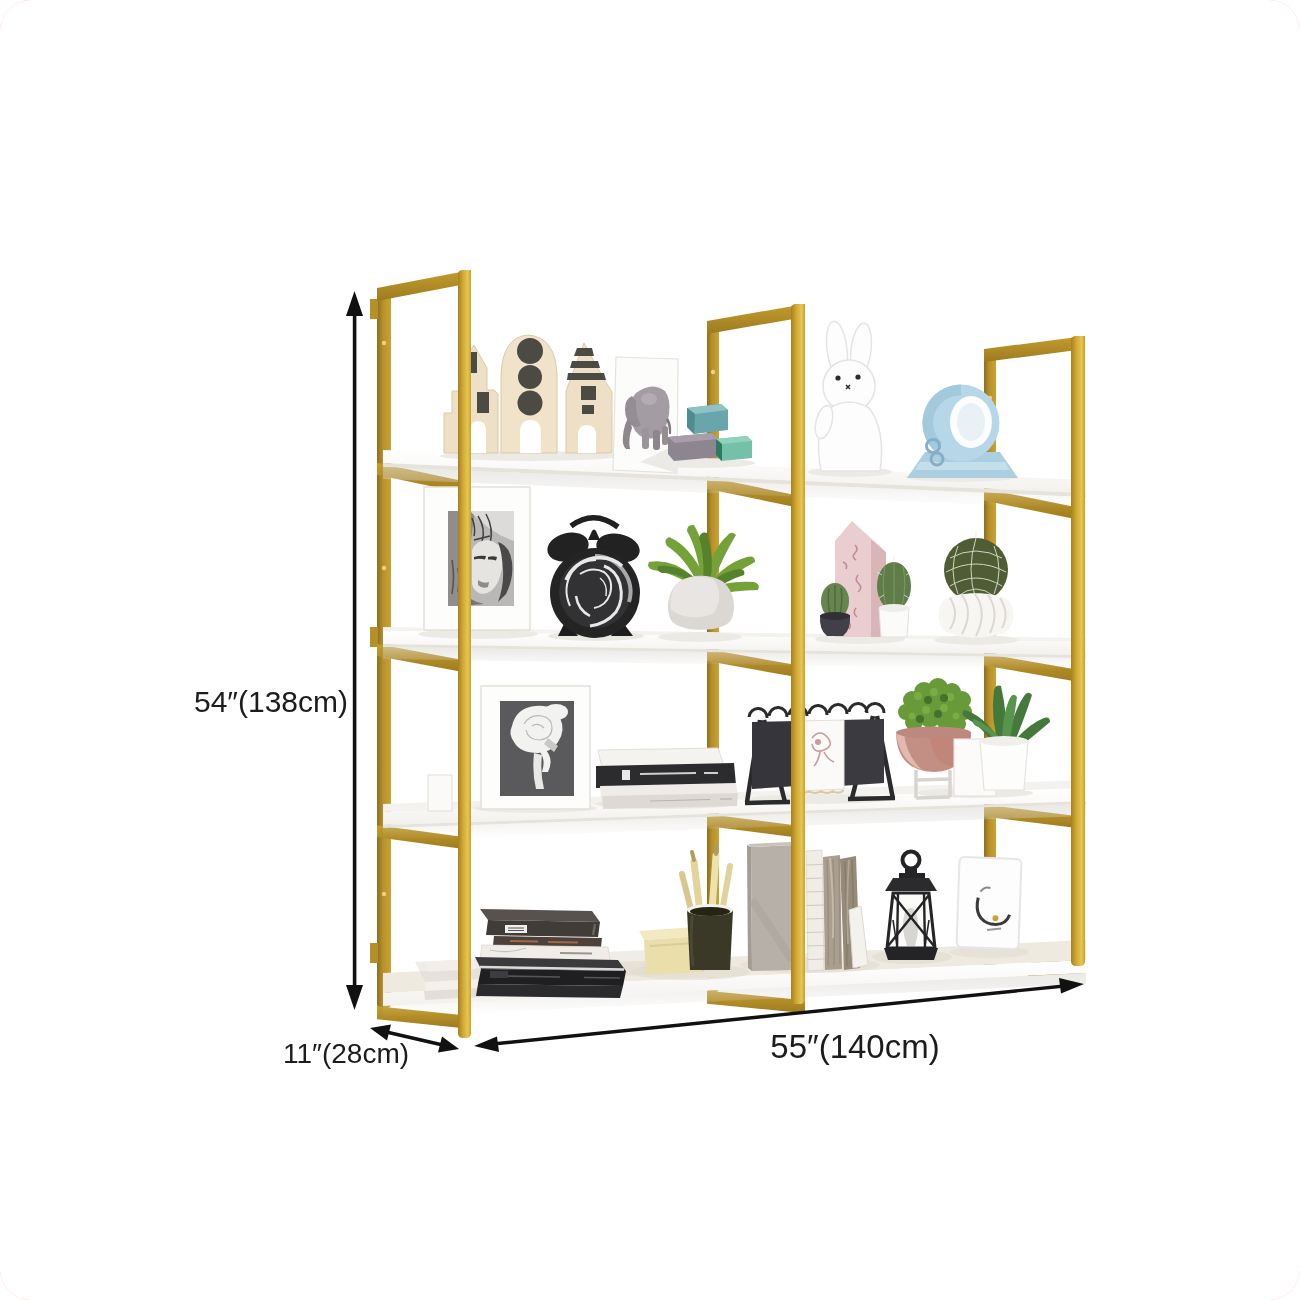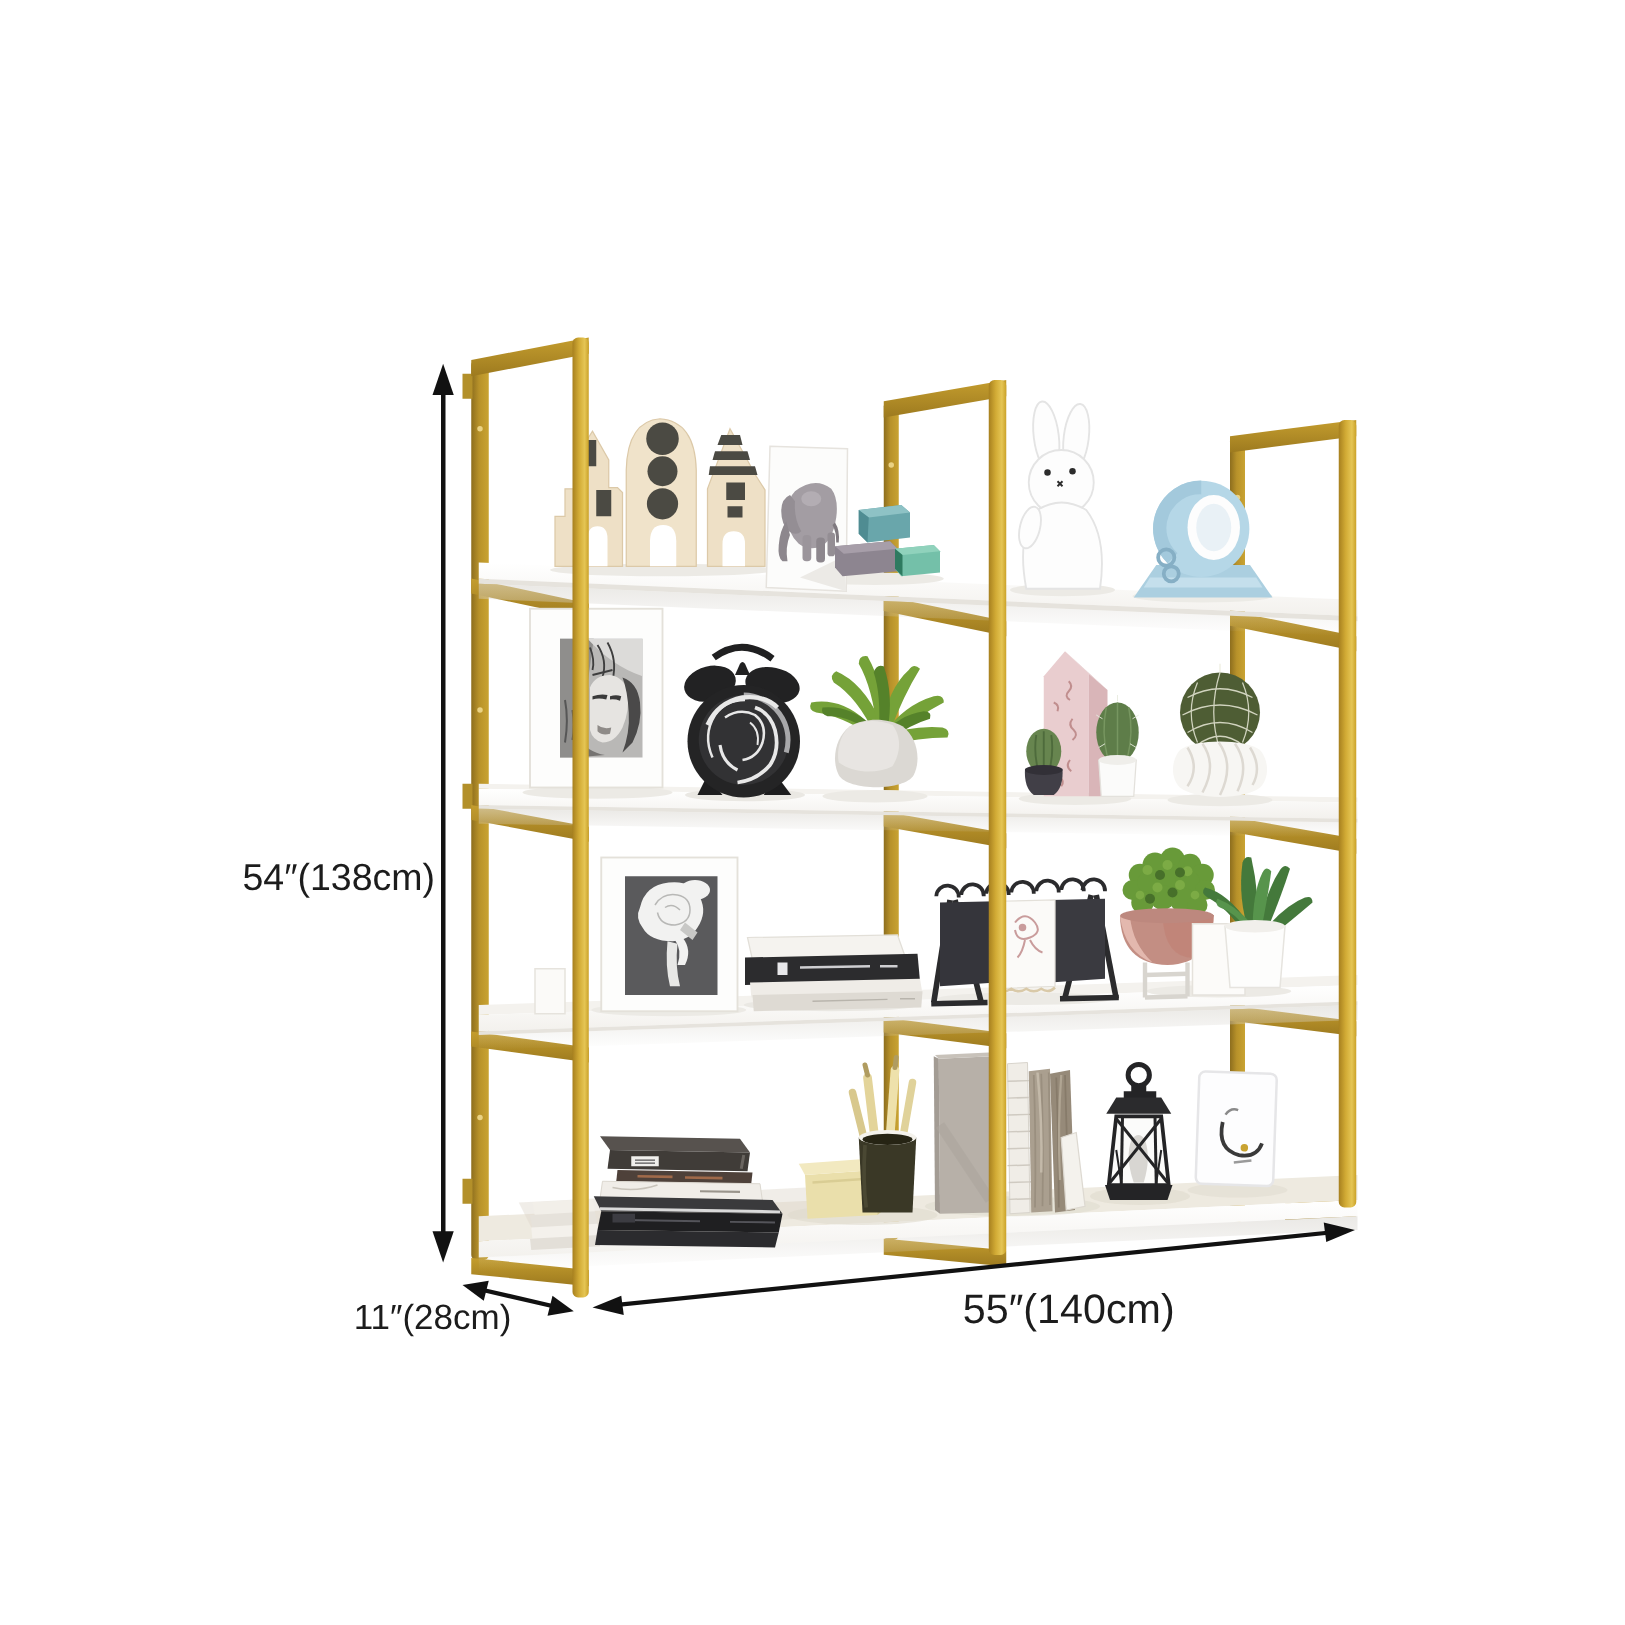--- a/index.html
+++ b/index.html
@@ -1,16 +1,16 @@
 <!DOCTYPE html>
 <html><head>
 <meta charset="utf-8">
 <style>
   html,body{margin:0;padding:0;background:#ffffff;}
-  .wrap{width:1300px;height:1300px;position:relative;background:#fca5a5;overflow:hidden;}
+  .wrap{width:1300px;height:1300px;position:relative;background:#fca5a5;overflow:hidden;border-radius:31px;}
   text{font-family:"Liberation Sans", sans-serif;fill:#1c1c1c;}
 </style>
 </head>
 <body>
 <div class="wrap">
 <svg width="1300" height="1300" viewBox="0 0 1300 1300">
 <defs>
   <linearGradient id="gpb" x1="0" y1="0" x2="1" y2="0">
     <stop offset="0" stop-color="#8d6e1e"></stop>
           <stop offset="0.45" stop-color="#b8922a"></stop>

